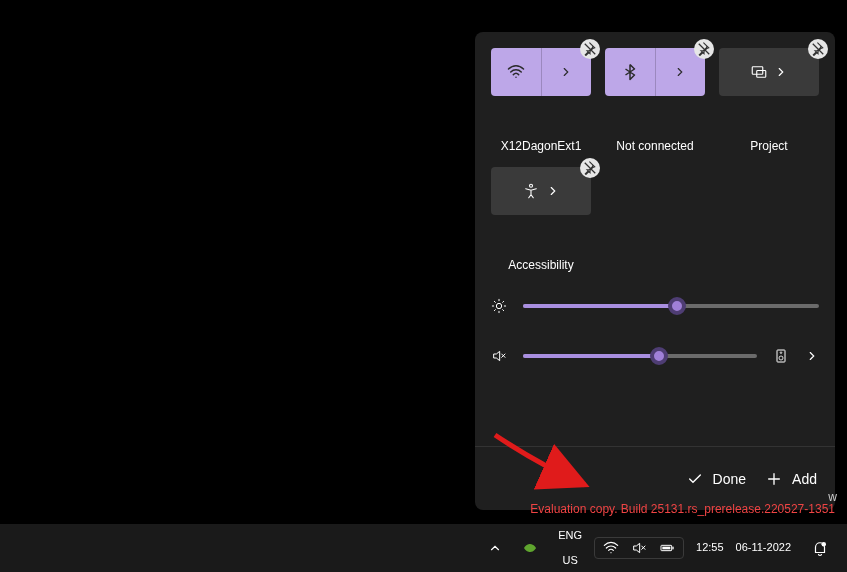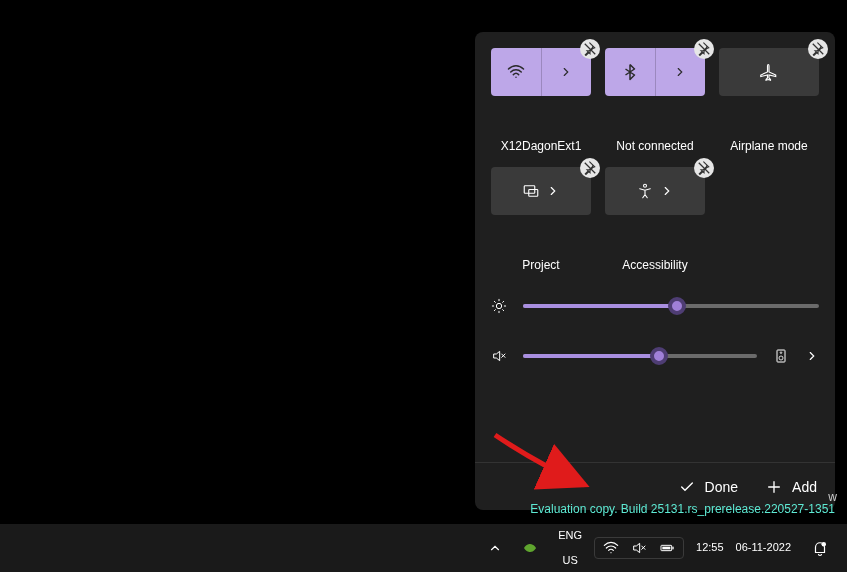--- a/index.html
+++ b/index.html
@@ -117,43 +117,43 @@
   background: #a080d8;
   border: 4px solid #4e3d73;
   border-radius: 50%;
   transform: translate(-50%, -50%);
 }
 .panel-footer {
   position: absolute;
   bottom: 0;
   left: 0;
   right: 0;
-  height: 48px;
+  height: 64px;
   border-top: 1px solid #333;
   display: flex;
   align-items: center;
   justify-content: flex-end;
   padding: 0 18px;
-  gap: 28px;
+  gap: 20px;
 }
 .footer-btn {
   background: none;
   border: none;
   color: #fff;
   font-size: 14px;
   display: flex;
   align-items: center;
   gap: 10px;
   cursor: pointer;
 }
 .watermark {
   position: absolute;
   right: 12px;
   bottom: 56px;
-  color: #5eead4;
+  color: #ef4444;
   font-size: 12px;
 }
 .blur-dot {
   position: absolute;
   right: 10px;
   bottom: 68px;
   color: #ccc;
   font-size: 12px;
 }
 .taskbar {
@@ -250,34 +250,20 @@
         </span>
         <span class="half">
           <svg class="icon-14" viewBox="0 0 24 24">
               <path d="M9 6l6 6-6 6" fill="none" stroke="currentColor" stroke-width="2" stroke-linecap="round"></path>
             </svg>
         </span>
       </button>
       <div class="tile-label">Not connected</div>
     </div>
 
-    <div class="tile-wrap">
-      <button class="unpin-btn">
-        <svg class="icon-14" viewBox="0 0 24 24">
-            <path d="M14 4l6 6-3 1-5 5v4l-2-2-5 5-1-1 5-5-2-2h4l5-5 1-3-6-6 3 3z" fill="none" stroke="#333" stroke-width="2"></path>
-            <line x1="3" y1="3" x2="21" y2="21" stroke="#333" stroke-width="2"></line>
-          </svg>
-      </button>
-      <button class="tile">
-        <svg class="icon-18" viewBox="0 0 24 24">
-            <path d="M21 16l-9-4V4c0-1 0-2-1-2s-1 1-1 2v8l-9 4v2l9-2v4l-2 2v1l3-1 3 1v-1l-2-2v-4l9 2z" fill="none" stroke="currentColor" stroke-width="1.5"></path>
-          </svg>
-      </button>
-      <div class="tile-label">Airplane mode</div>
-    </div>
 
 
 
     <div class="tile-wrap">
       <button class="unpin-btn">
         <svg class="icon-14" viewBox="0 0 24 24">
             <path d="M14 4l6 6-3 1-5 5v4l-2-2-5 5-1-1 5-5-2-2h4l5-5 1-3-6-6 3 3z" fill="none" stroke="#333" stroke-width="2"></path>
             <line x1="3" y1="3" x2="21" y2="21" stroke="#333" stroke-width="2"></line>
           </svg>
       </button>

